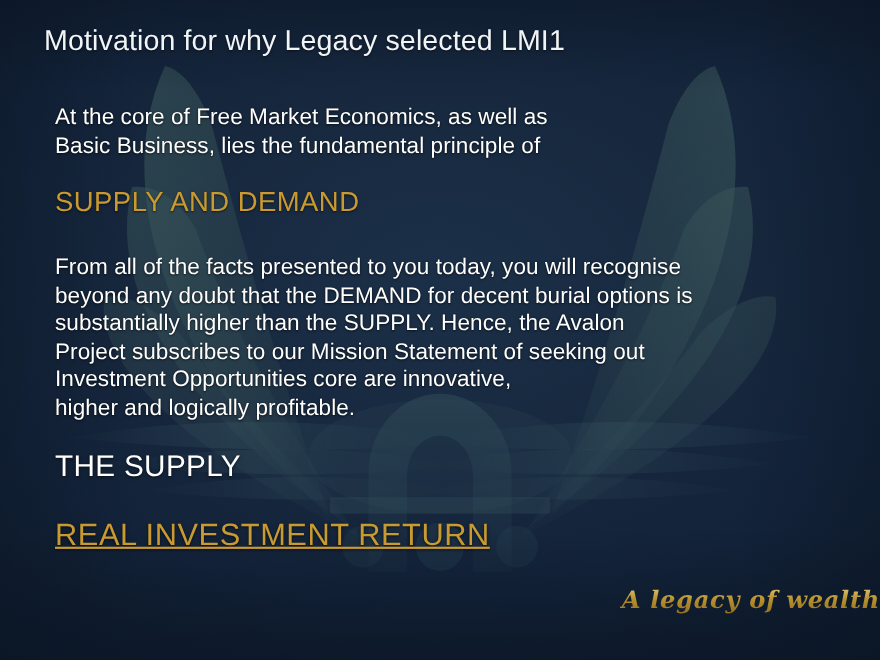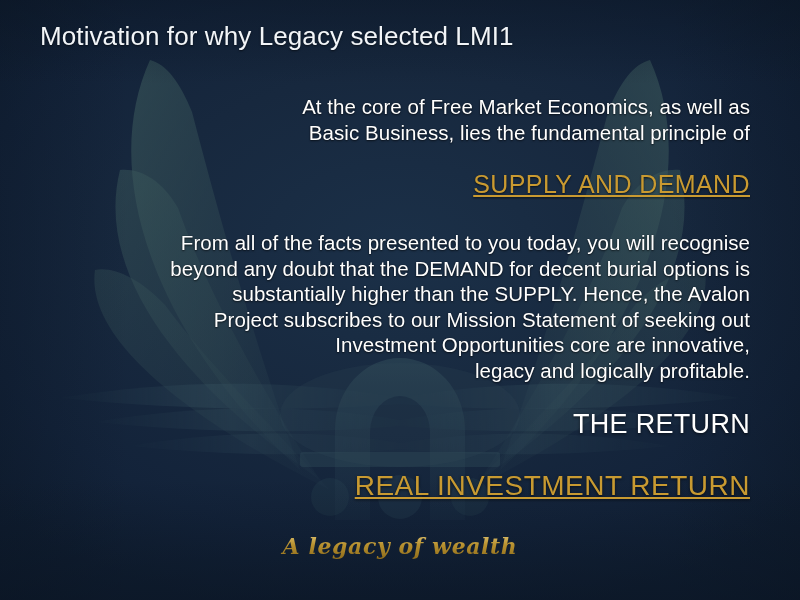--- a/index.html
+++ b/index.html
@@ -53,38 +53,37 @@
     font-weight: 400;
     letter-spacing: 0.1px;
     color: #f2f5f8;
     text-shadow: 0 1px 2px rgba(0,0,0,0.55);
     white-space: nowrap;
   }
   .tbox {
     position: absolute;
     left: 50px;
     width: 700px;
-    text-align: right;
+    text-align: left;
     color: #ffffff;
     text-shadow: 0 1px 2px rgba(0,0,0,0.6), 0 0 1px rgba(0,0,0,0.5);
   }
   .para {
     font-size: 20.5px;
     line-height: 25.5px;
     font-weight: 400;
     letter-spacing: 0.05px;
   }
   .para .ln { display: block; }
   .gold-heading {
     font-size: 25px;
     font-weight: 400;
     letter-spacing: 0.4px;
     color: #c99a31;
     text-shadow: 0 1px 2px rgba(0,0,0,0.6);
-    text-decoration: underline;
   }
   .result-heading {
     font-size: 27px;
     font-weight: 400;
     letter-spacing: 0.3px;
     color: #ffffff;
     text-shadow: 0 1px 3px rgba(0,0,0,0.65);
   }
   .gold-big {
     font-size: 28px;
@@ -92,21 +91,21 @@
     letter-spacing: 0.5px;
     color: #c89a31;
     text-shadow: 0 1px 3px rgba(0,0,0,0.6);
     text-decoration: underline;
   }
   .tagline {
     position: absolute;
     left: 0;
     top: 533px;
     width: 800px;
-    text-align: center;
+    text-align: right;
     font-family: "DejaVu Serif", "Liberation Serif", serif;
     font-style: italic;
     font-size: 22px;
     font-weight: 700;
     letter-spacing: 0.6px;
     background: linear-gradient(to bottom, #e3c879 0%, #b8912f 45%, #8f6d1c 100%);
     -webkit-background-clip: text;
     background-clip: text;
     color: #b8912f;
     -webkit-text-fill-color: transparent;
@@ -192,23 +191,23 @@
     </div>
 
     <div class="tbox gold-heading" id="h-supply">SUPPLY AND DEMAND</div>
 
     <div class="tbox para" id="p-body">
       <span class="ln">From all of the facts presented to you today, you will recognise</span>
       <span class="ln">beyond any doubt that the DEMAND for decent burial options is</span>
       <span class="ln">substantially higher than the SUPPLY. Hence, the Avalon</span>
       <span class="ln">Project subscribes to our Mission Statement of seeking out</span>
       <span class="ln">Investment Opportunities core are innovative,</span>
-      <span class="ln">legacy and logically profitable.</span>
+      <span class="ln">higher and logically profitable.</span>
     </div>
 
-    <div class="tbox result-heading" id="h-result">THE RETURN</div>
+    <div class="tbox result-heading" id="h-result">THE SUPPLY</div>
 
     <div class="tbox gold-big" id="h-return">REAL INVESTMENT RETURN</div>
 
     <div class="tagline">A legacy of wealth</div>
 
   </div>
 </div>
 
 </body></html>

